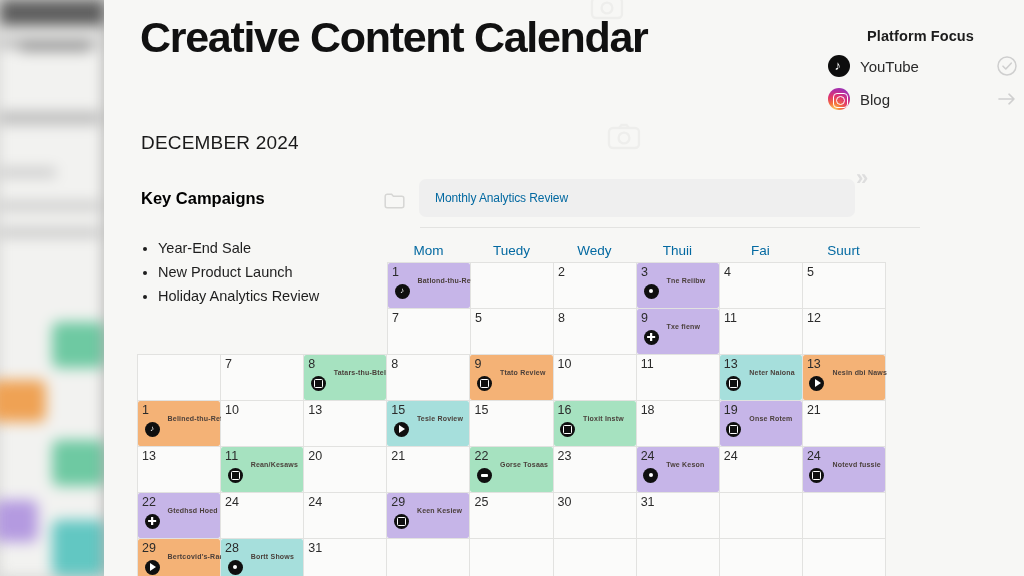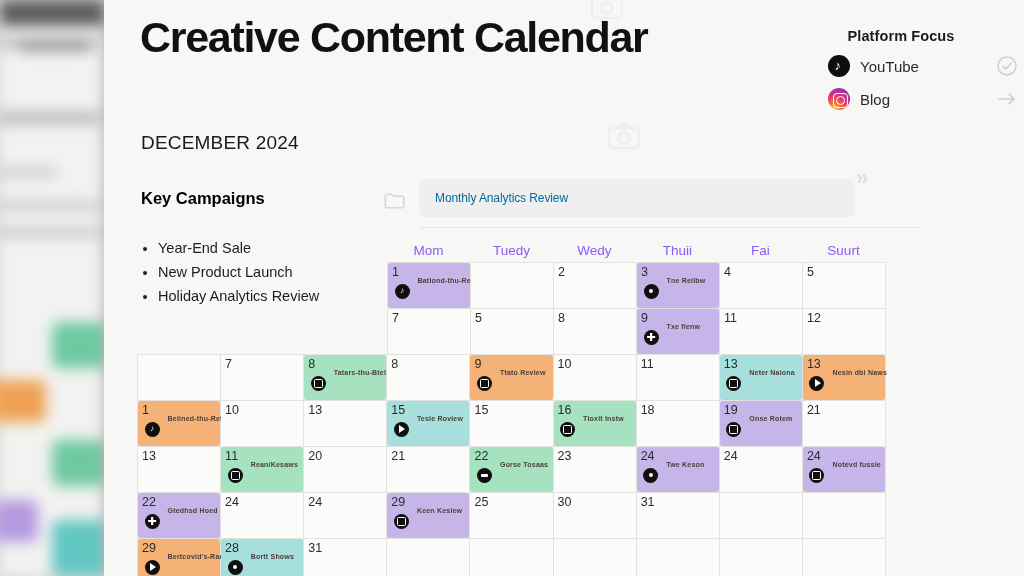--- a/index.html
+++ b/index.html
@@ -28,21 +28,21 @@
   
   .cam{position:absolute;opacity:.5;}
   .cam svg{display:block;}
 
   
   .title{position:absolute;left:36px;top:14px;width:520px;
     font-size:43px;line-height:47px;font-weight:bold;color:#111;letter-spacing:-1.3px;}
   .subtitle{position:absolute;left:37px;top:132px;font-size:19px;color:#1a1a1a;letter-spacing:.2px;}
 
   .pf{position:absolute;right:22px;top:28px;width:190px;}
-  .pf-title{font-size:14.5px;font-weight:bold;color:#1c1c1c;text-align:center;
+  .pf-title{font-size:14.5px;font-weight:bold;color:#1c1c1c;text-align:right;
     padding-right:44px;letter-spacing:.1px;}
   .pf-row{display:flex;align-items:center;margin-top:11px;}
   .pf-ico{width:22px;height:22px;border-radius:50%;flex:none;position:relative;}
   .pf-ico.tiktok{background:#0d0d0d;}
   .pf-ico.insta{background:
      radial-gradient(circle at 28% 100%, #fdd25a 0%, #f46f3c 26%, #e0356e 52%, #b12fa4 74%, #7d37c9 100%);}
   .pf-ico .tt{position:absolute;left:6.5px;top:4px;color:#fff;font-size:13px;line-height:14px;}
   .pf-ico .ig-sq{position:absolute;left:4.5px;top:4.5px;width:13px;height:13px;
     border:1.7px solid #fff;border-radius:4px;}
   .pf-ico .ig-c{position:absolute;left:7.5px;top:7.5px;width:7px;height:7px;
@@ -58,21 +58,21 @@
   
   .folder{position:absolute;left:280px;top:192px;width:21px;height:17px;}
   .searchbar{position:absolute;left:315px;top:179px;width:420px;height:38px;
     background:#efefef;border-radius:7px;display:flex;align-items:center;padding-left:16px;}
   .searchbar span{font-size:12px;color:#0369a1;font-weight:normal;letter-spacing:-.1px;}
   .chev{position:absolute;left:752px;top:165px;color:#dedede;font-size:22px;font-weight:bold;letter-spacing:-3px;}
   .hr{position:absolute;left:316px;top:227px;width:500px;height:1px;background:#e3e3e1;}
 
   
   .wk{position:absolute;top:243px;left:283px;width:498px;display:flex;}
-  .wk div{flex:1;text-align:center;font-size:13.5px;color:#8b5cf6;}
+  .wk div{flex:1;text-align:center;font-size:13.5px;color:#0369a1;}
 
   
   .grid{position:absolute;display:grid;border-top:1px solid #e2e2e0;border-left:1px solid #e2e2e0;}
   .cell{border-right:1px solid #e2e2e0;border-bottom:1px solid #e2e2e0;
     background:#fbfbfa;position:relative;padding:3px 0 0 4px;box-sizing:border-box;}
   .daynum{font-size:12.5px;color:#2b2b2b;position:relative;z-index:3;line-height:13px;}
   .ev{position:absolute;left:0;top:0;right:0;bottom:0;border-radius:2px;}
   .ev.purple{background:#c6b5e8;}
   .ev.green{background:#a6e2c0;}
   .ev.teal{background:#a6dfdc;}

